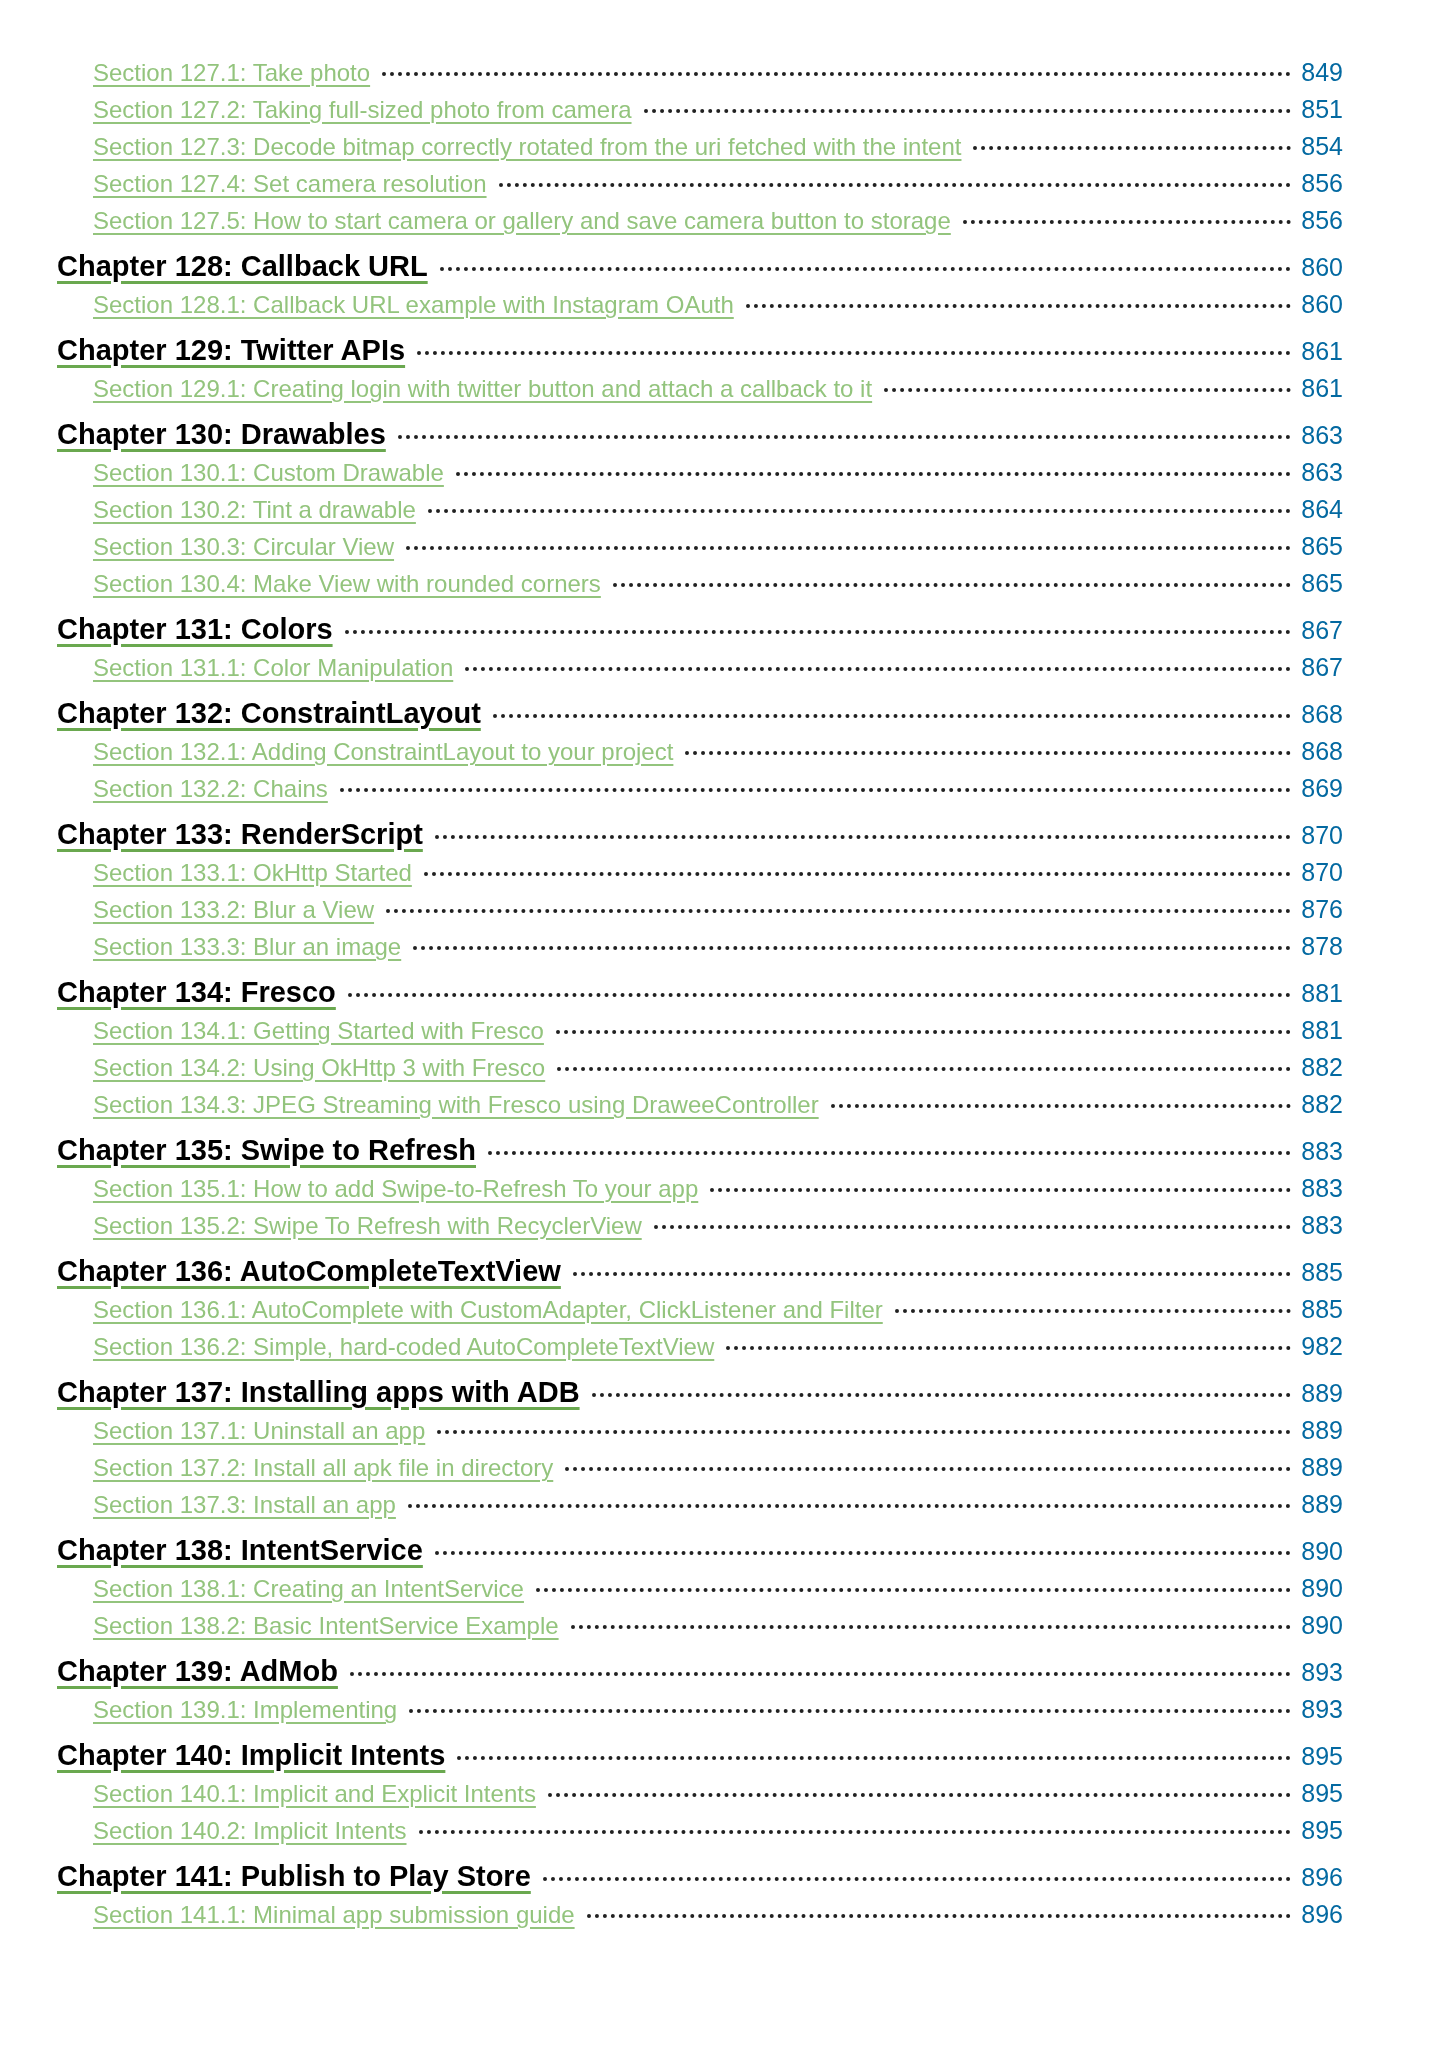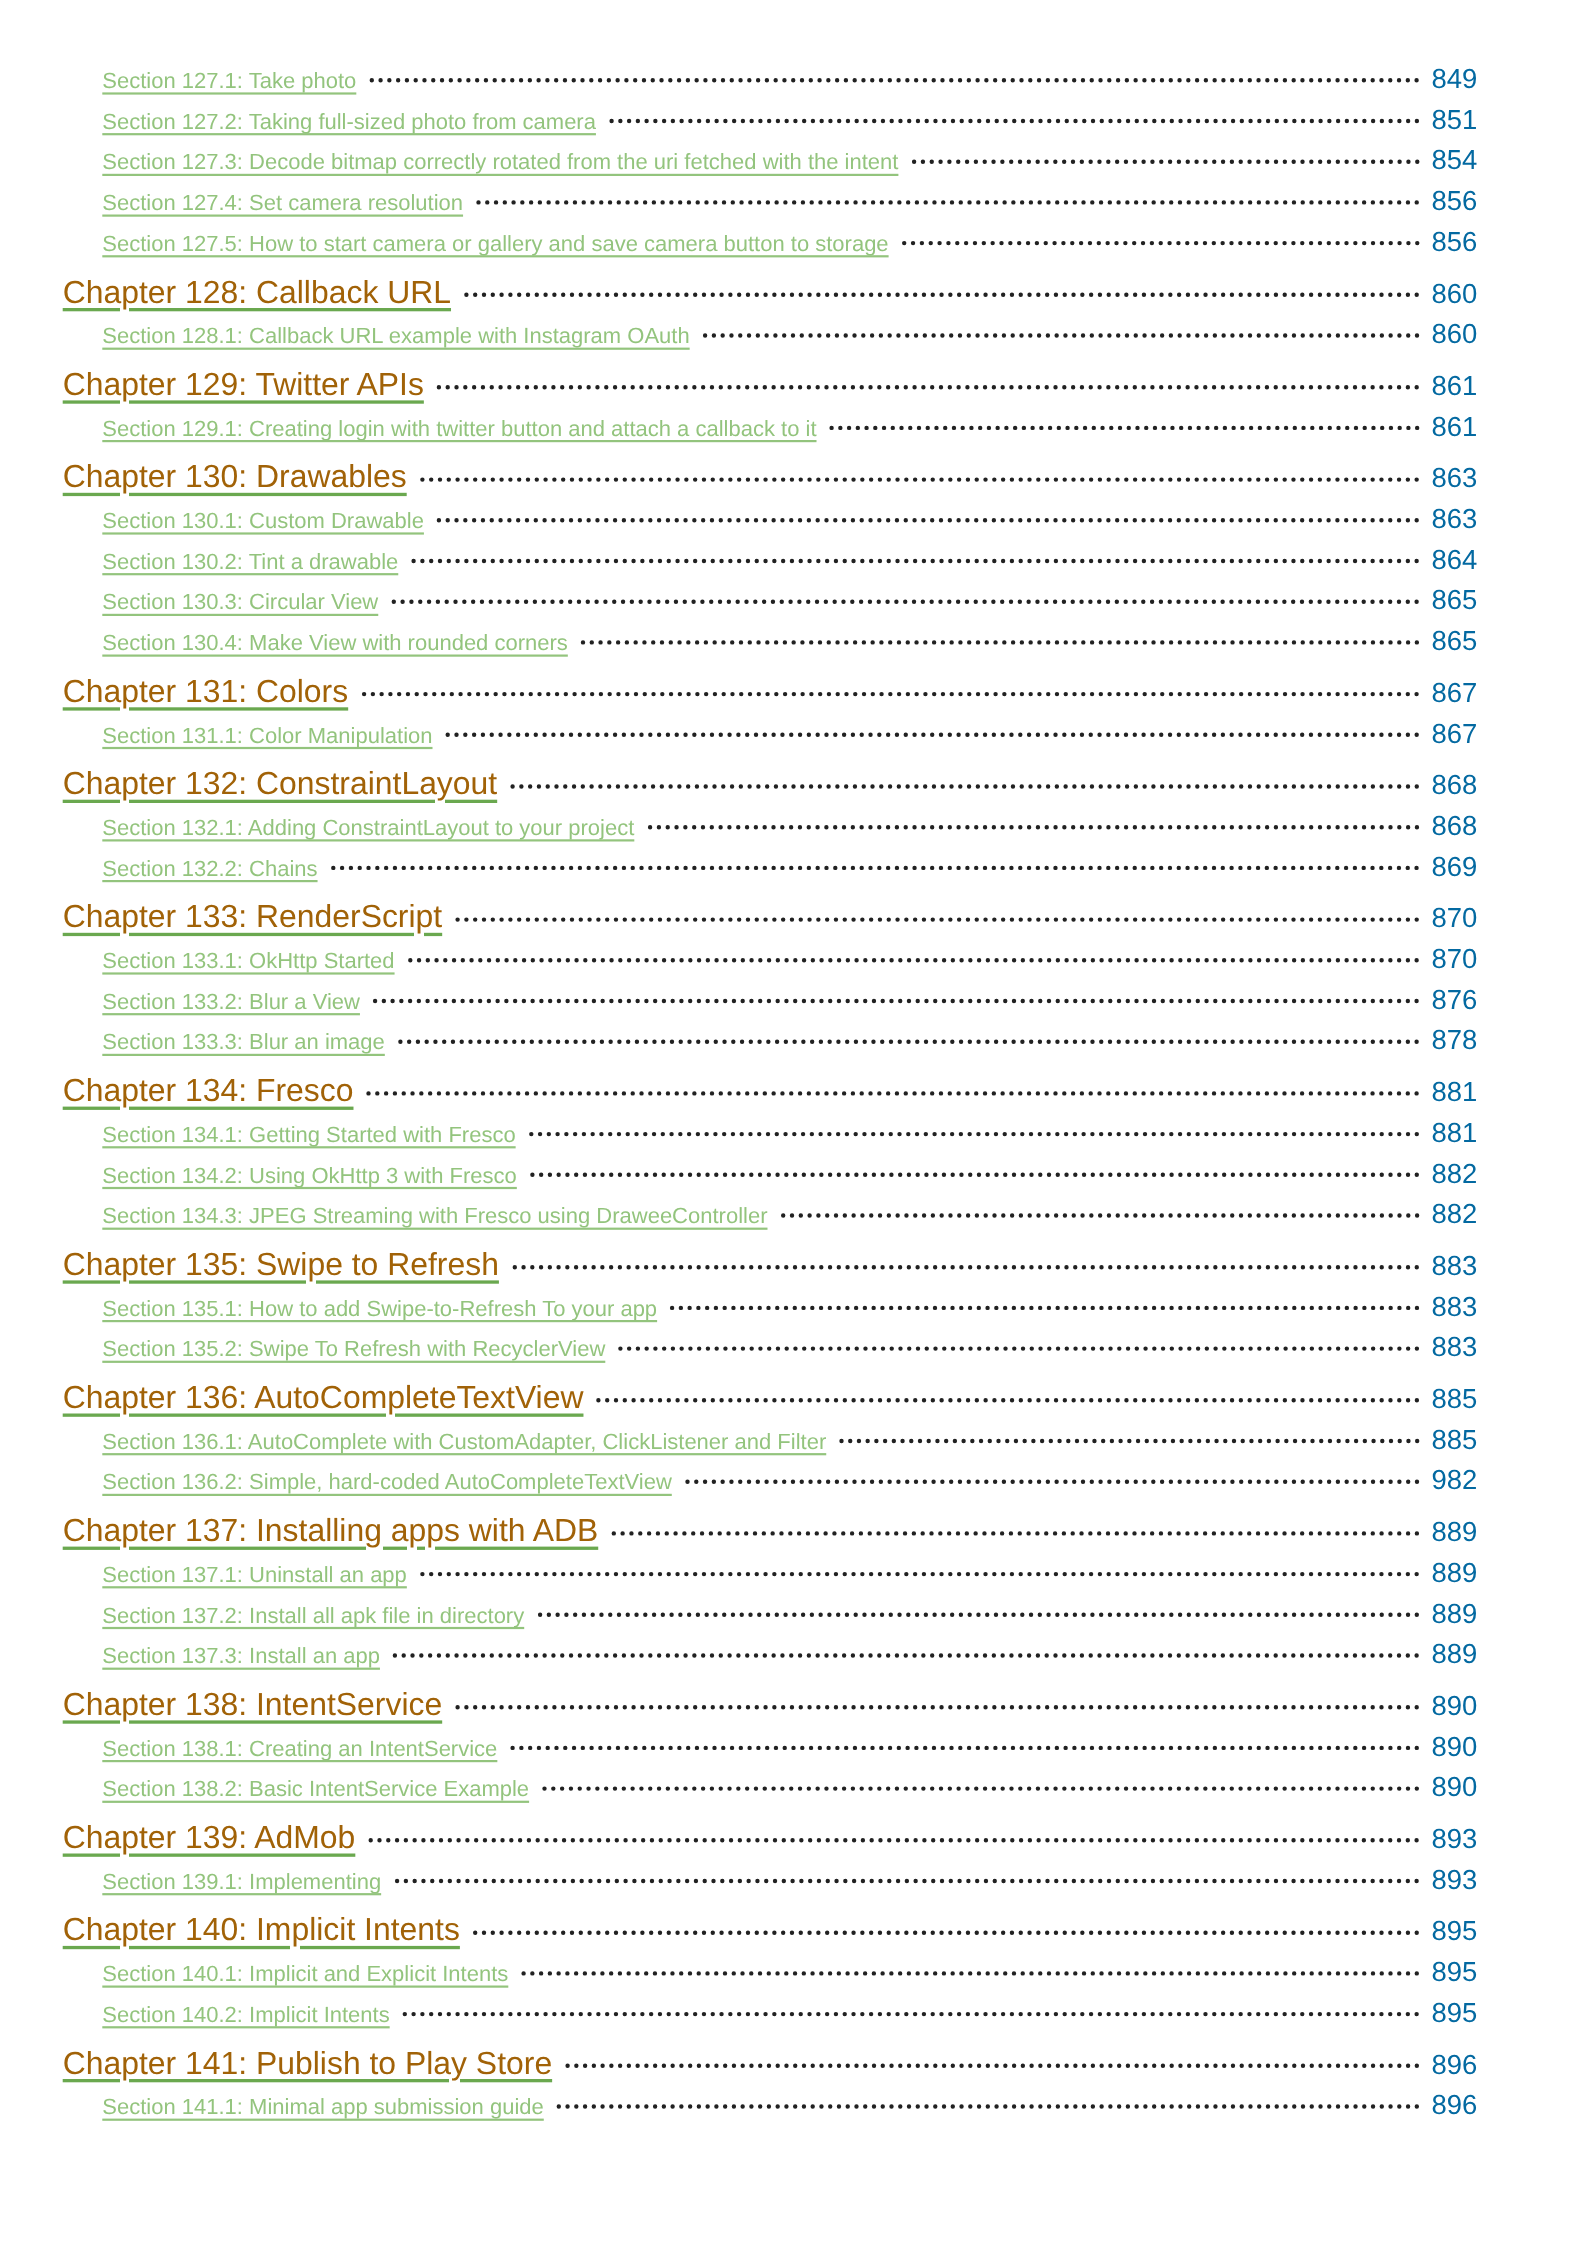--- a/index.html
+++ b/index.html
@@ -30,32 +30,32 @@
   }
   .toc-row.chapter {
     height: 40px;
     margin-top: 7px;
   }
   .toc-link {
     white-space: nowrap;
     cursor: pointer;
   }
   .toc-row.section .toc-link {
-    font-size: 20px;
+    font-size: 24px;
     font-weight: 400;
     color: #93c47d;
     text-decoration: underline;
     text-decoration-thickness: 2px;
     text-underline-offset: 4px;
     text-decoration-color: #93c47d;
   }
   .toc-row.chapter .toc-link {
     font-size: 29px;
-    font-weight: 400;
-    color: #a16207;
+    font-weight: 700;
+    color: #000000;
     text-decoration: underline;
     text-decoration-thickness: 3px;
     text-underline-offset: 5px;
     text-decoration-color: #6aa84f;
   }
   .leader {
     flex: 1 1 auto;
     border-bottom: 4px dotted #212121;
     margin-left: 12px;
     margin-right: 10px;

